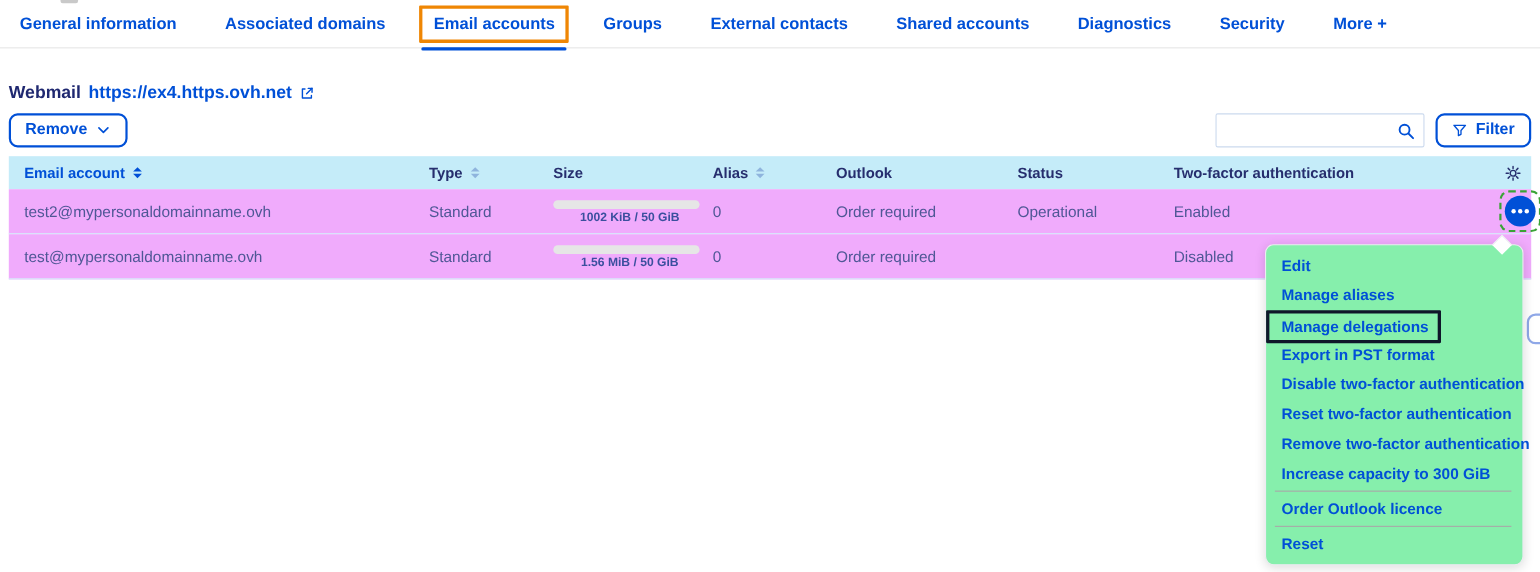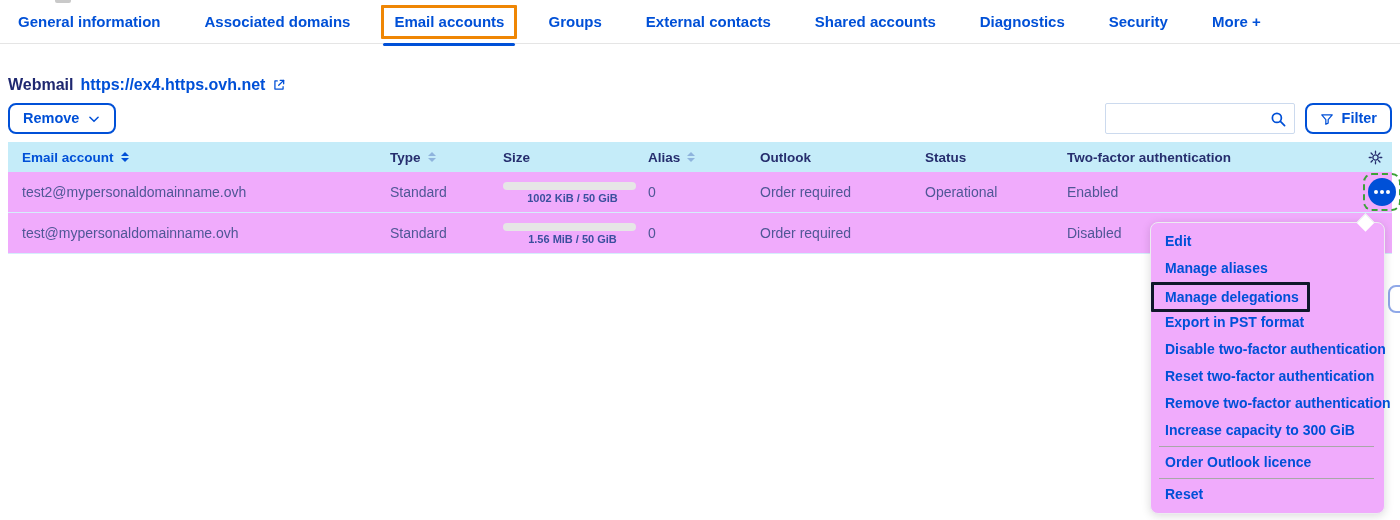--- a/index.html
+++ b/index.html
@@ -70,21 +70,21 @@
   .actioncell{position:relative;display:flex;justify-content:center;align-items:center;}
   .focus-ring{border:2px dashed #3aa336;border-radius:9px;padding:3px;display:inline-flex;}
   .dots-btn{
     width:28px;height:28px;border-radius:50%;background:#0050d7;border:none;cursor:pointer;
     display:flex;align-items:center;justify-content:center;gap:2px;padding:0;
   }
   .dots-btn i{display:block;width:4px;height:4px;border-radius:50%;background:#fff;}
   
   .context-menu{
     position:absolute;left:1150px;top:222px;width:235px;z-index:20;
-    background:#f0abfc;border:1px solid #ececf1;border-radius:8px;
+    background:#86efac;border:1px solid #ececf1;border-radius:8px;
     box-shadow:0 2px 10px rgba(0,0,0,.14);
     padding:5px 0;box-sizing:border-box;
   }
   .context-menu::before{
     content:"";position:absolute;top:-7px;right:12px;width:12px;height:12px;background:#fff;
     border-left:1px solid #ececf1;border-top:1px solid #ececf1;transform:rotate(45deg);
   }
   .menu-item{
     display:block;font-size:14px;font-weight:bold;color:#0050d7;line-height:27px;height:27px;
     padding:0 14px;cursor:pointer;white-space:nowrap;

